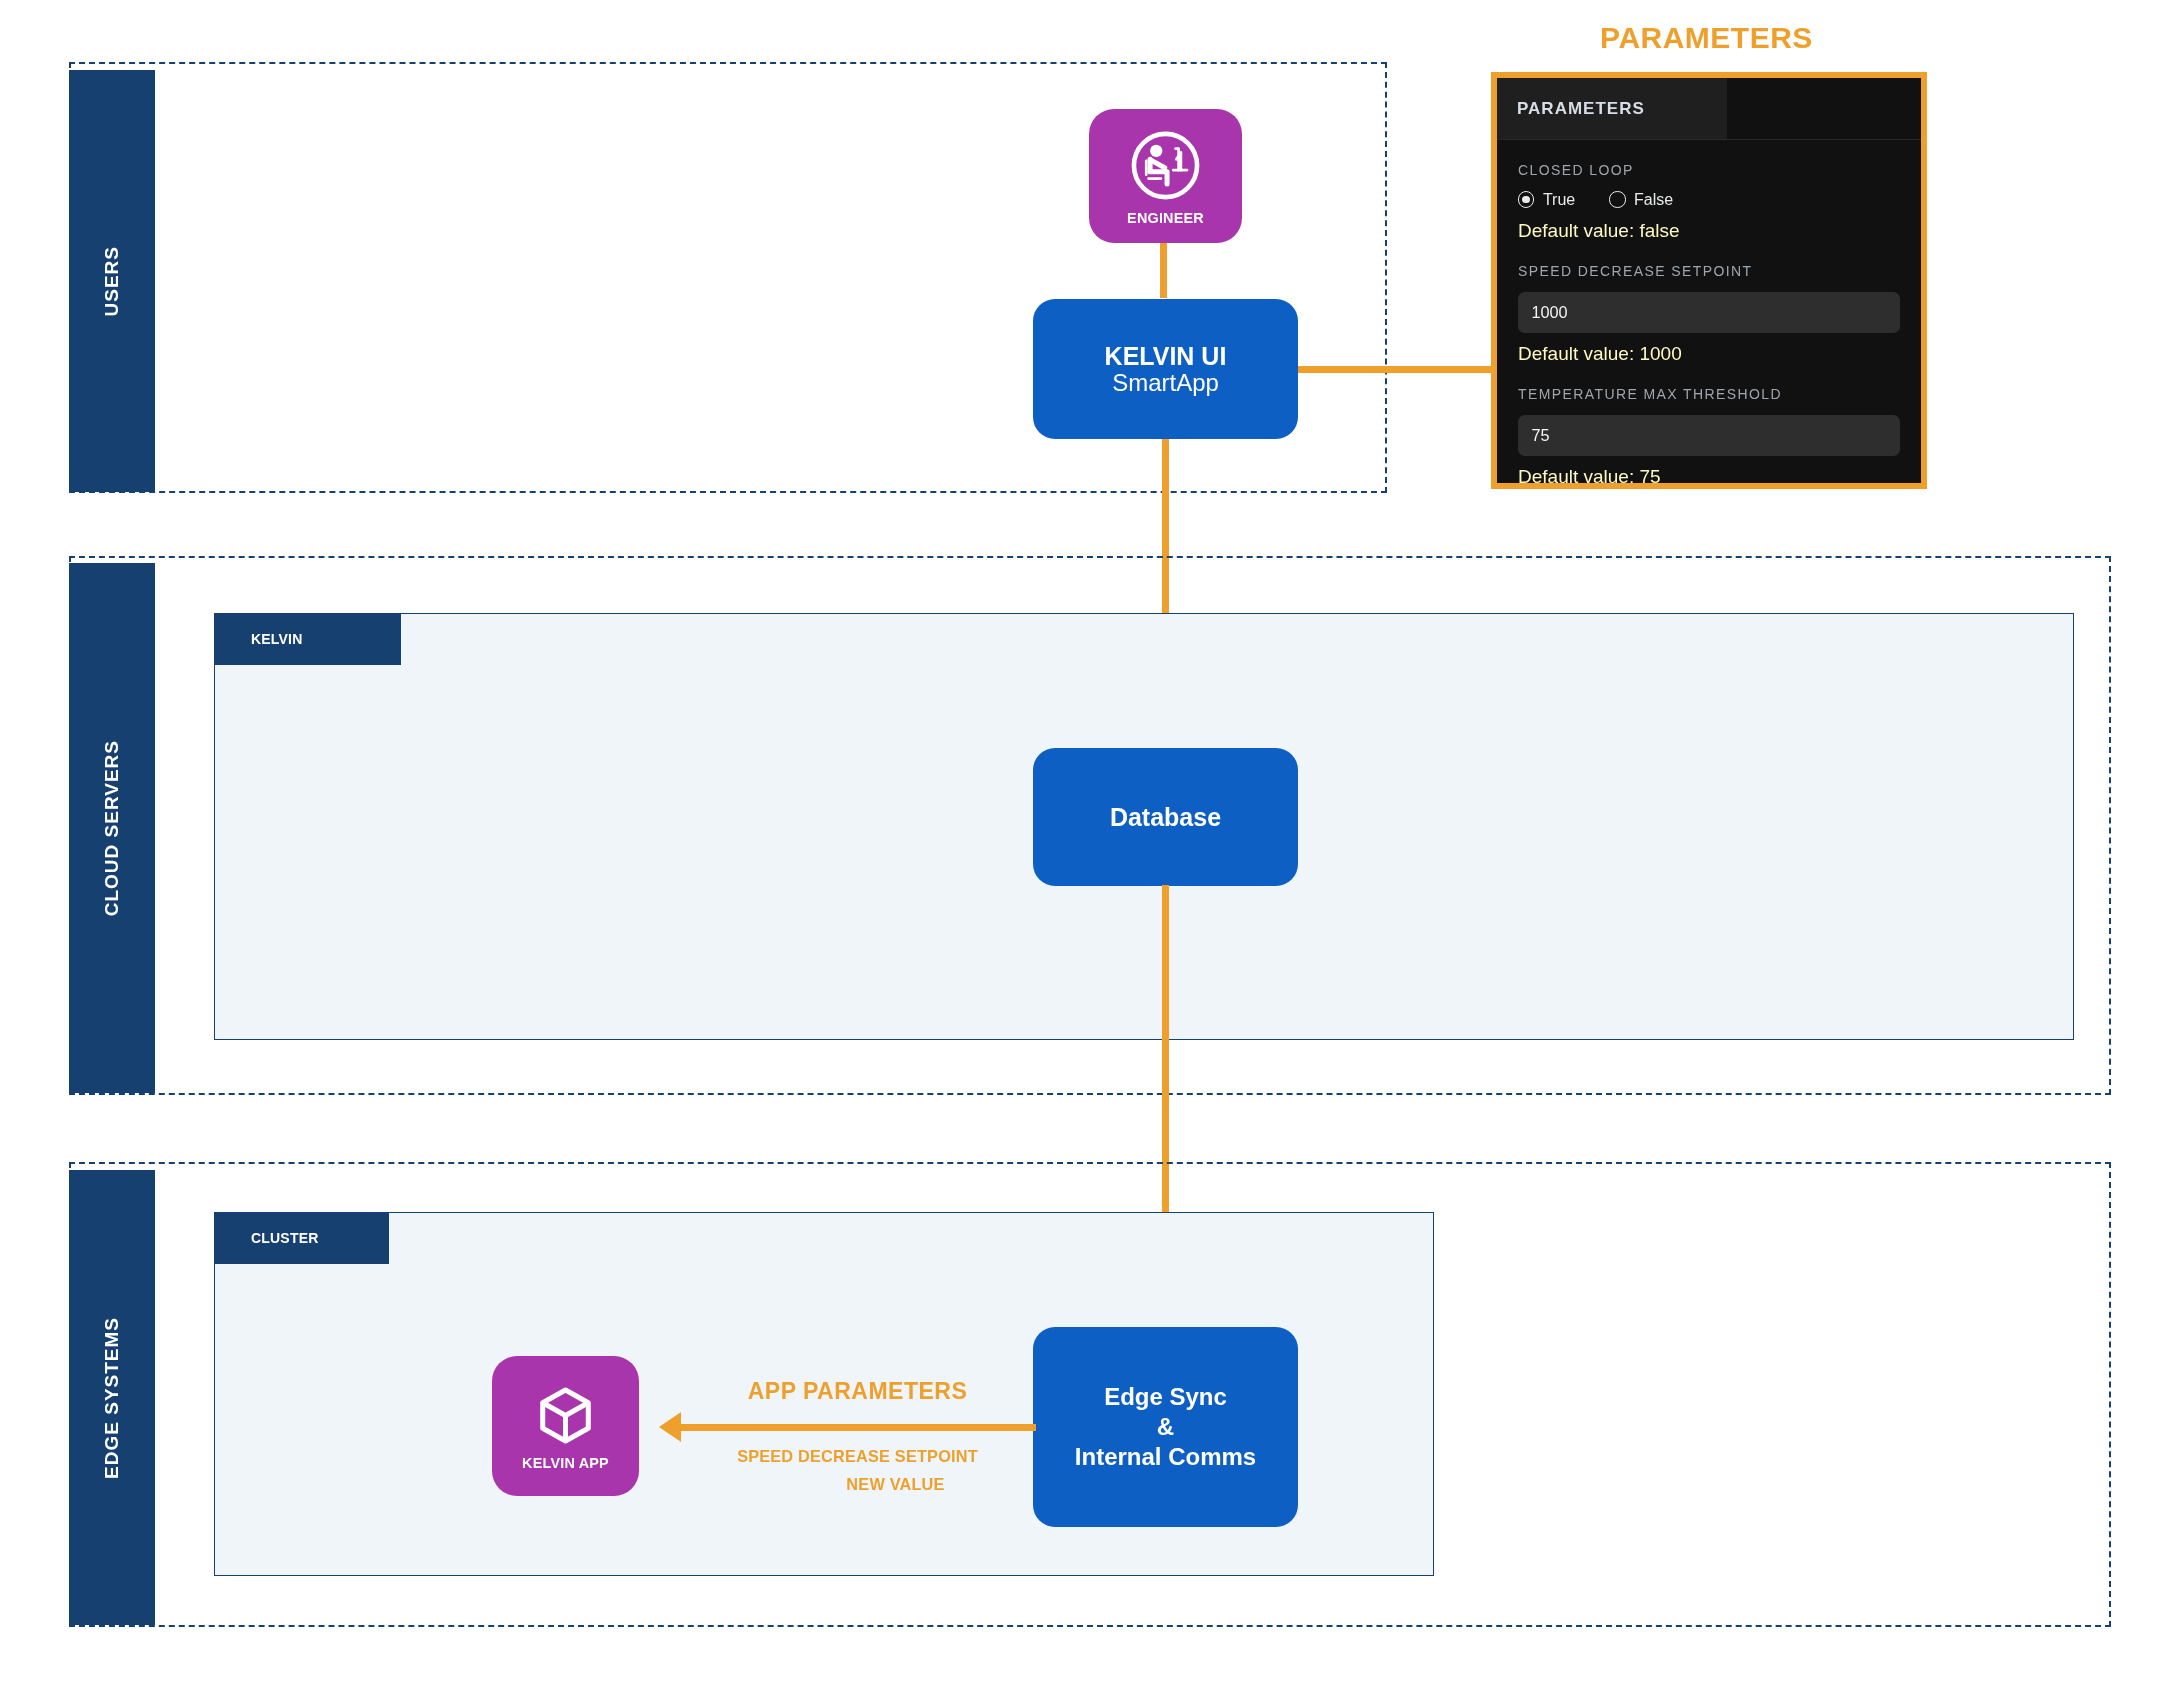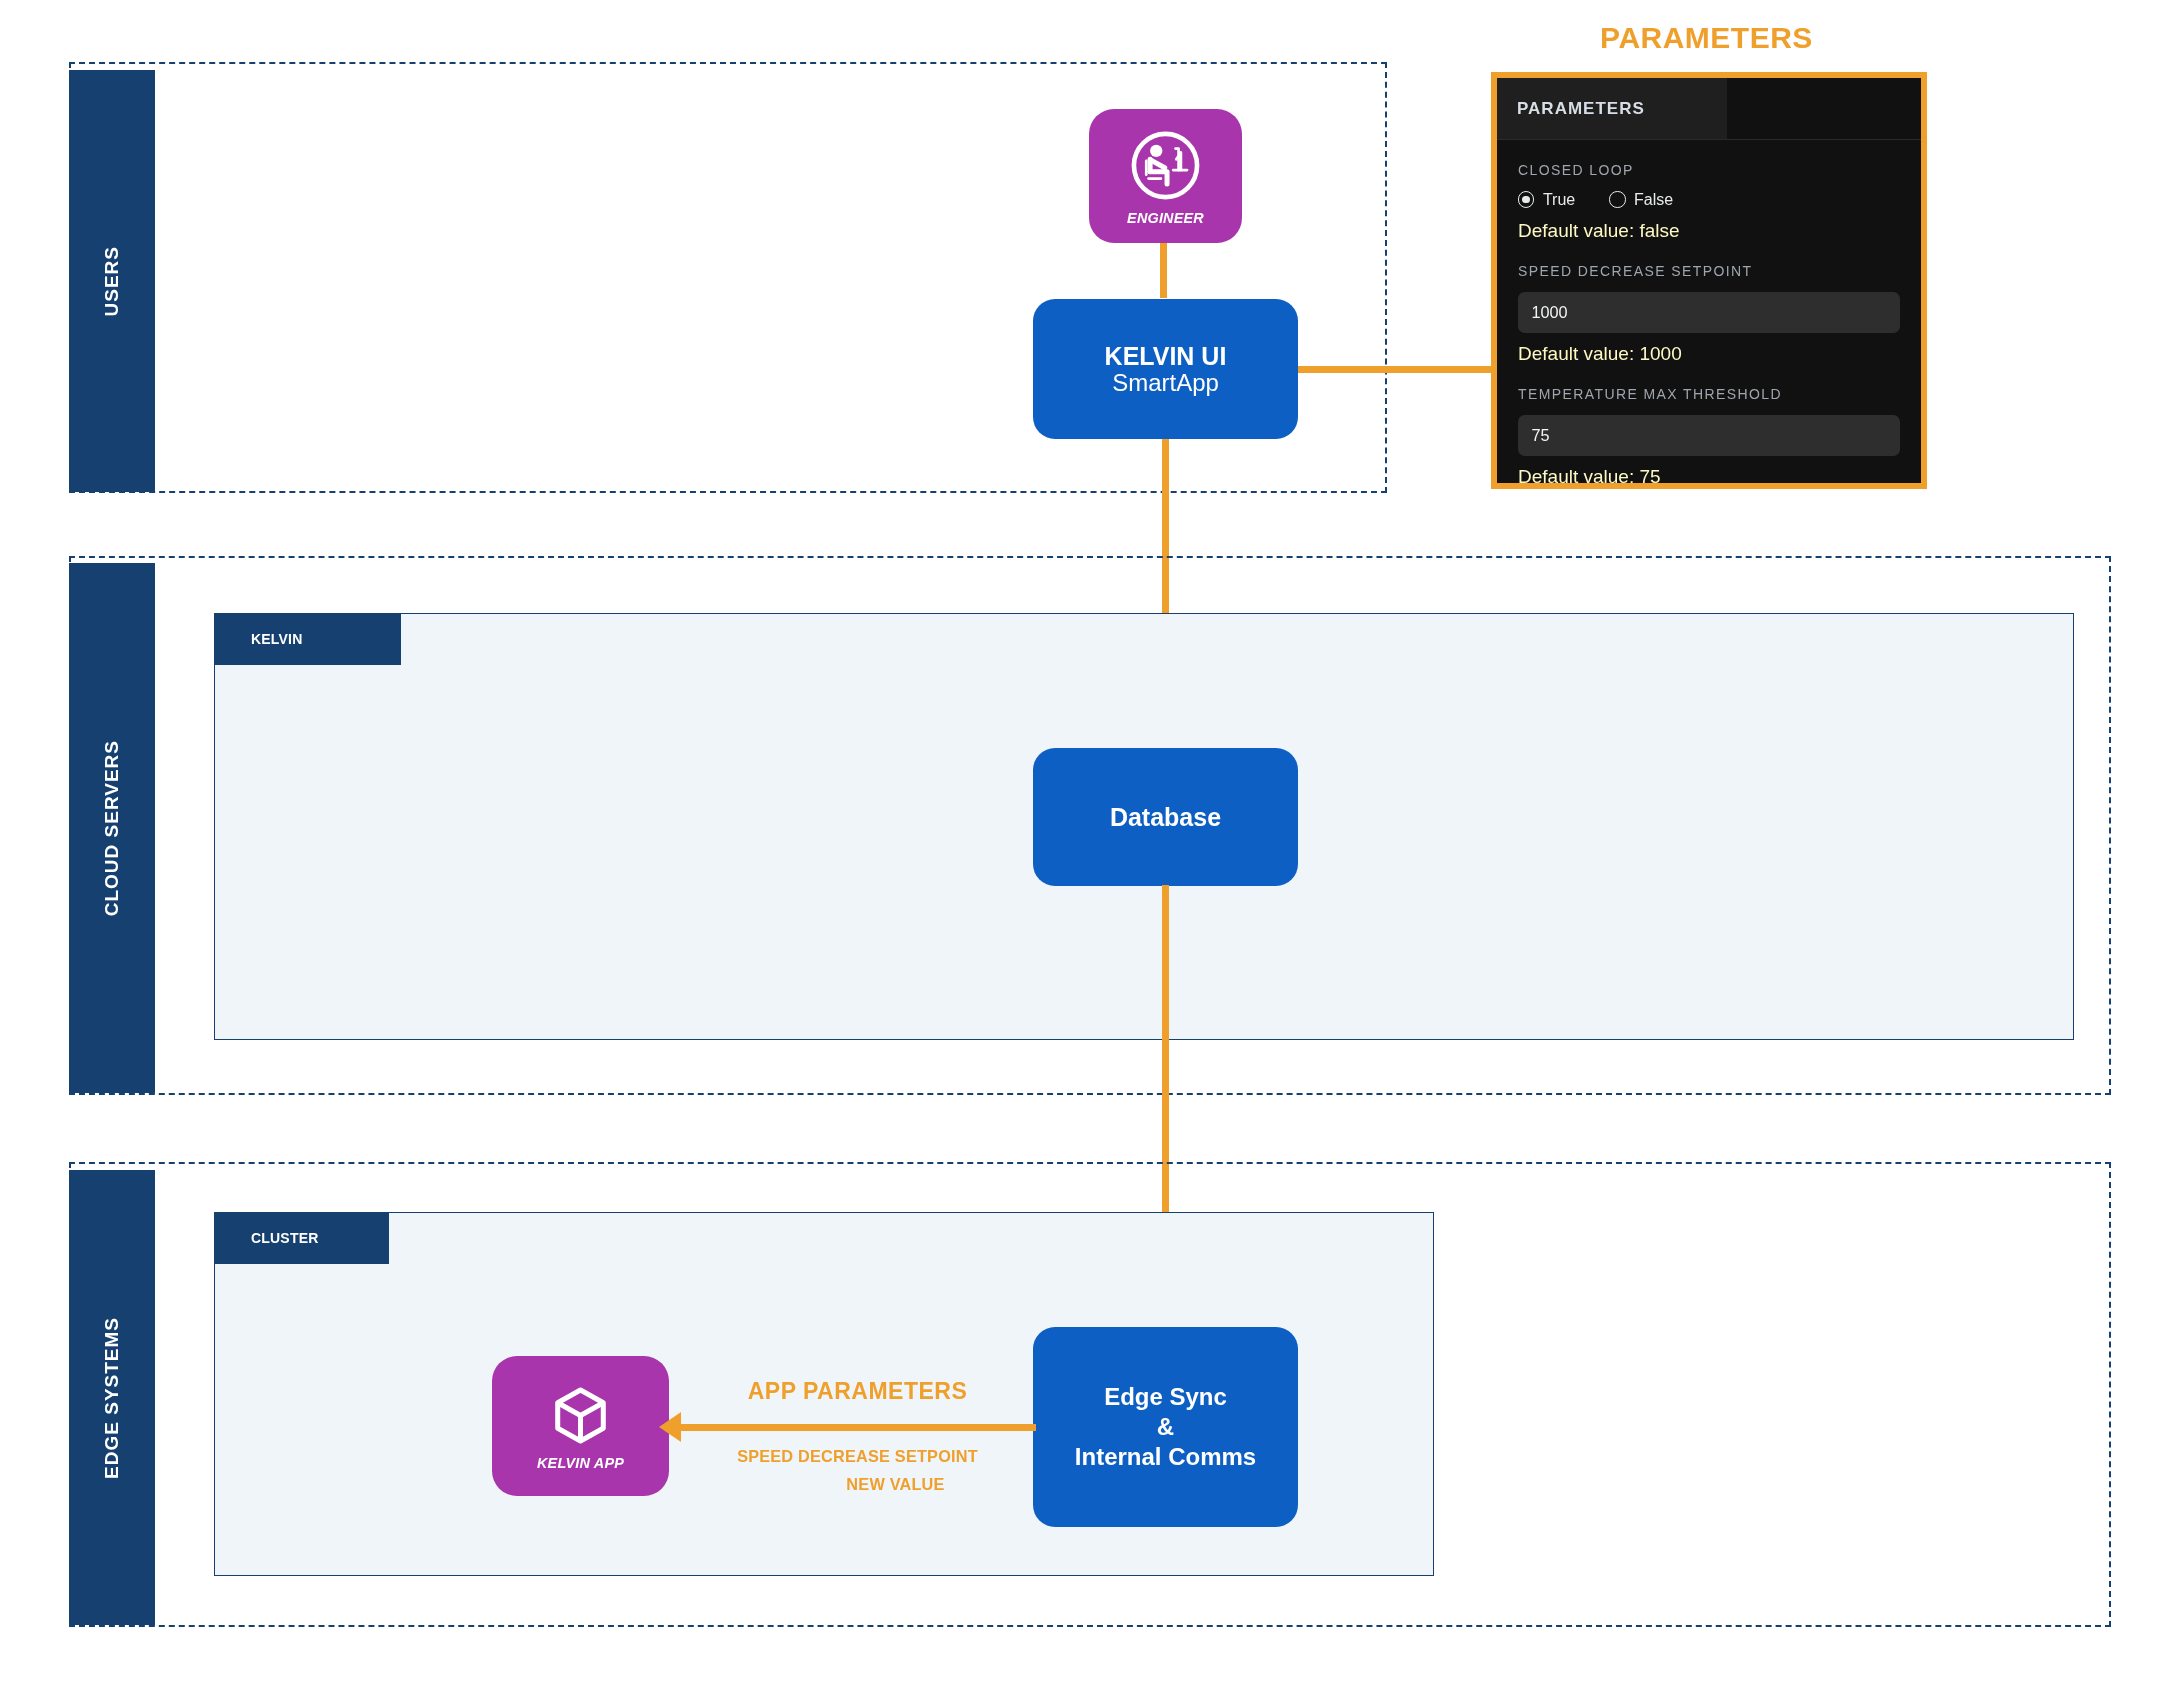--- a/index.html
+++ b/index.html
@@ -50,21 +50,21 @@
     display:flex;flex-direction:column;
     align-items:center;justify-content:center;
     color:#ffffff;text-align:center;
   }
   .node-blue{background:#0D5FC3;border-radius:22px;}
   .node-purple{background:#A935AC;border-radius:25px;}
 
   .node-title{font-size:25px;font-weight:bold;line-height:1.12;}
   .node-sub{font-size:24px;font-weight:normal;line-height:1.12;}
   .node-multi{font-size:24px;font-weight:bold;line-height:1.26;}
-  .icon-caption{font-size:14.4px;font-weight:bold;letter-spacing:0.2px;margin-top:6px;font-style:italic;}
+  .icon-caption{font-size:14.4px;font-weight:bold;letter-spacing:0.2px;margin-top:6px;}
 
   
   .conn{background:#EFA02C;}
   .arrow-down{
     width:0;height:0;
     border-left:15px solid transparent;
     border-right:15px solid transparent;
     border-top:22px solid #EFA02C;
   }
   .arrow-left{
@@ -214,21 +214,21 @@
 <div class="abs lane-dash" style="left:69px;top:1162px;width:2042px;height:465px;"></div>
 <div class="abs lane-sidebar" style="left:69px;top:1170px;width:86px;height:455px;">
   <span>EDGE SYSTEMS</span>
 </div>
 
 <div class="abs panel" style="left:214px;top:1212px;width:1220px;height:364px;"></div>
 <div class="abs panel-tab" style="left:214px;top:1212px;width:175px;height:52px;">
   <span>CLUSTER</span>
 </div>
 
-<div class="abs node node-purple" style="left:492px;top:1356px;width:177px;height:140px;">
+<div class="abs node node-purple" style="left:492px;top:1356px;width:147px;height:140px;">
   <svg width="67" height="67" viewBox="0 0 100 100">
     <path d="M50 12 L84 31 L84 69 L50 88 L16 69 L16 31 Z" fill="none" stroke="#ffffff" stroke-width="7.5" stroke-linejoin="round"></path>
     <path d="M16 31 L50 50 L84 31" fill="none" stroke="#ffffff" stroke-width="7.5" stroke-linejoin="round"></path>
     <path d="M50 50 L50 88" fill="none" stroke="#ffffff" stroke-width="7.5" stroke-linejoin="round"></path>
   </svg>
   <div class="icon-caption">KELVIN APP</div>
 </div>
 
 <div class="abs node node-blue" style="left:1033px;top:1327px;width:265px;height:200px;">
   <div class="node-multi">Edge Sync</div>

